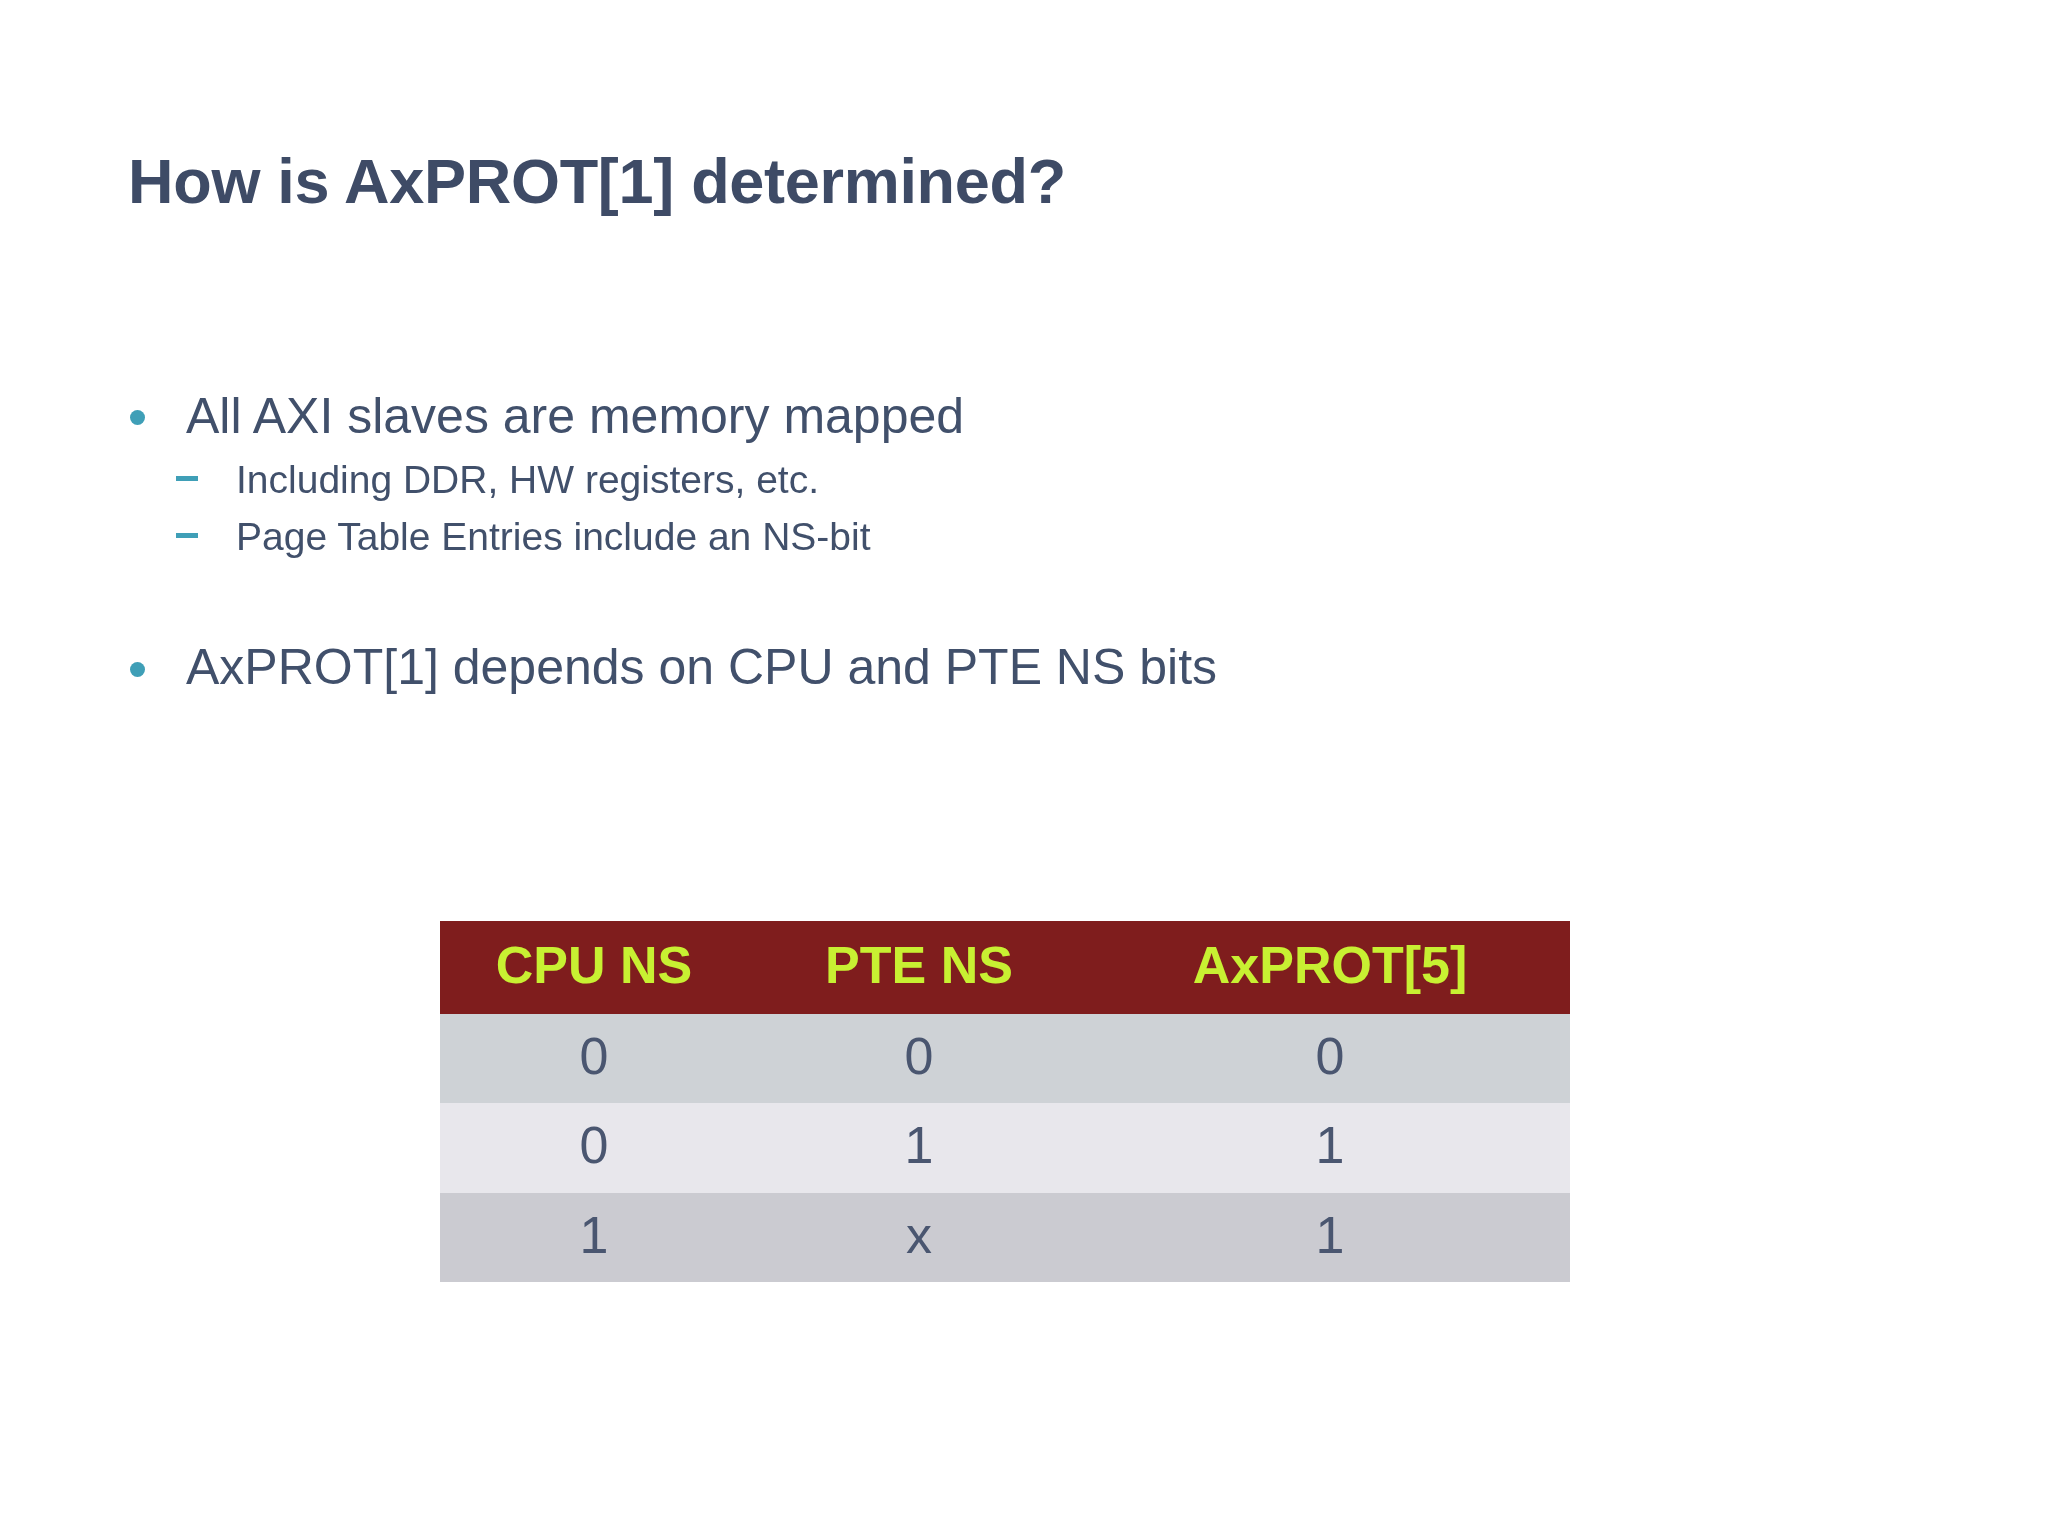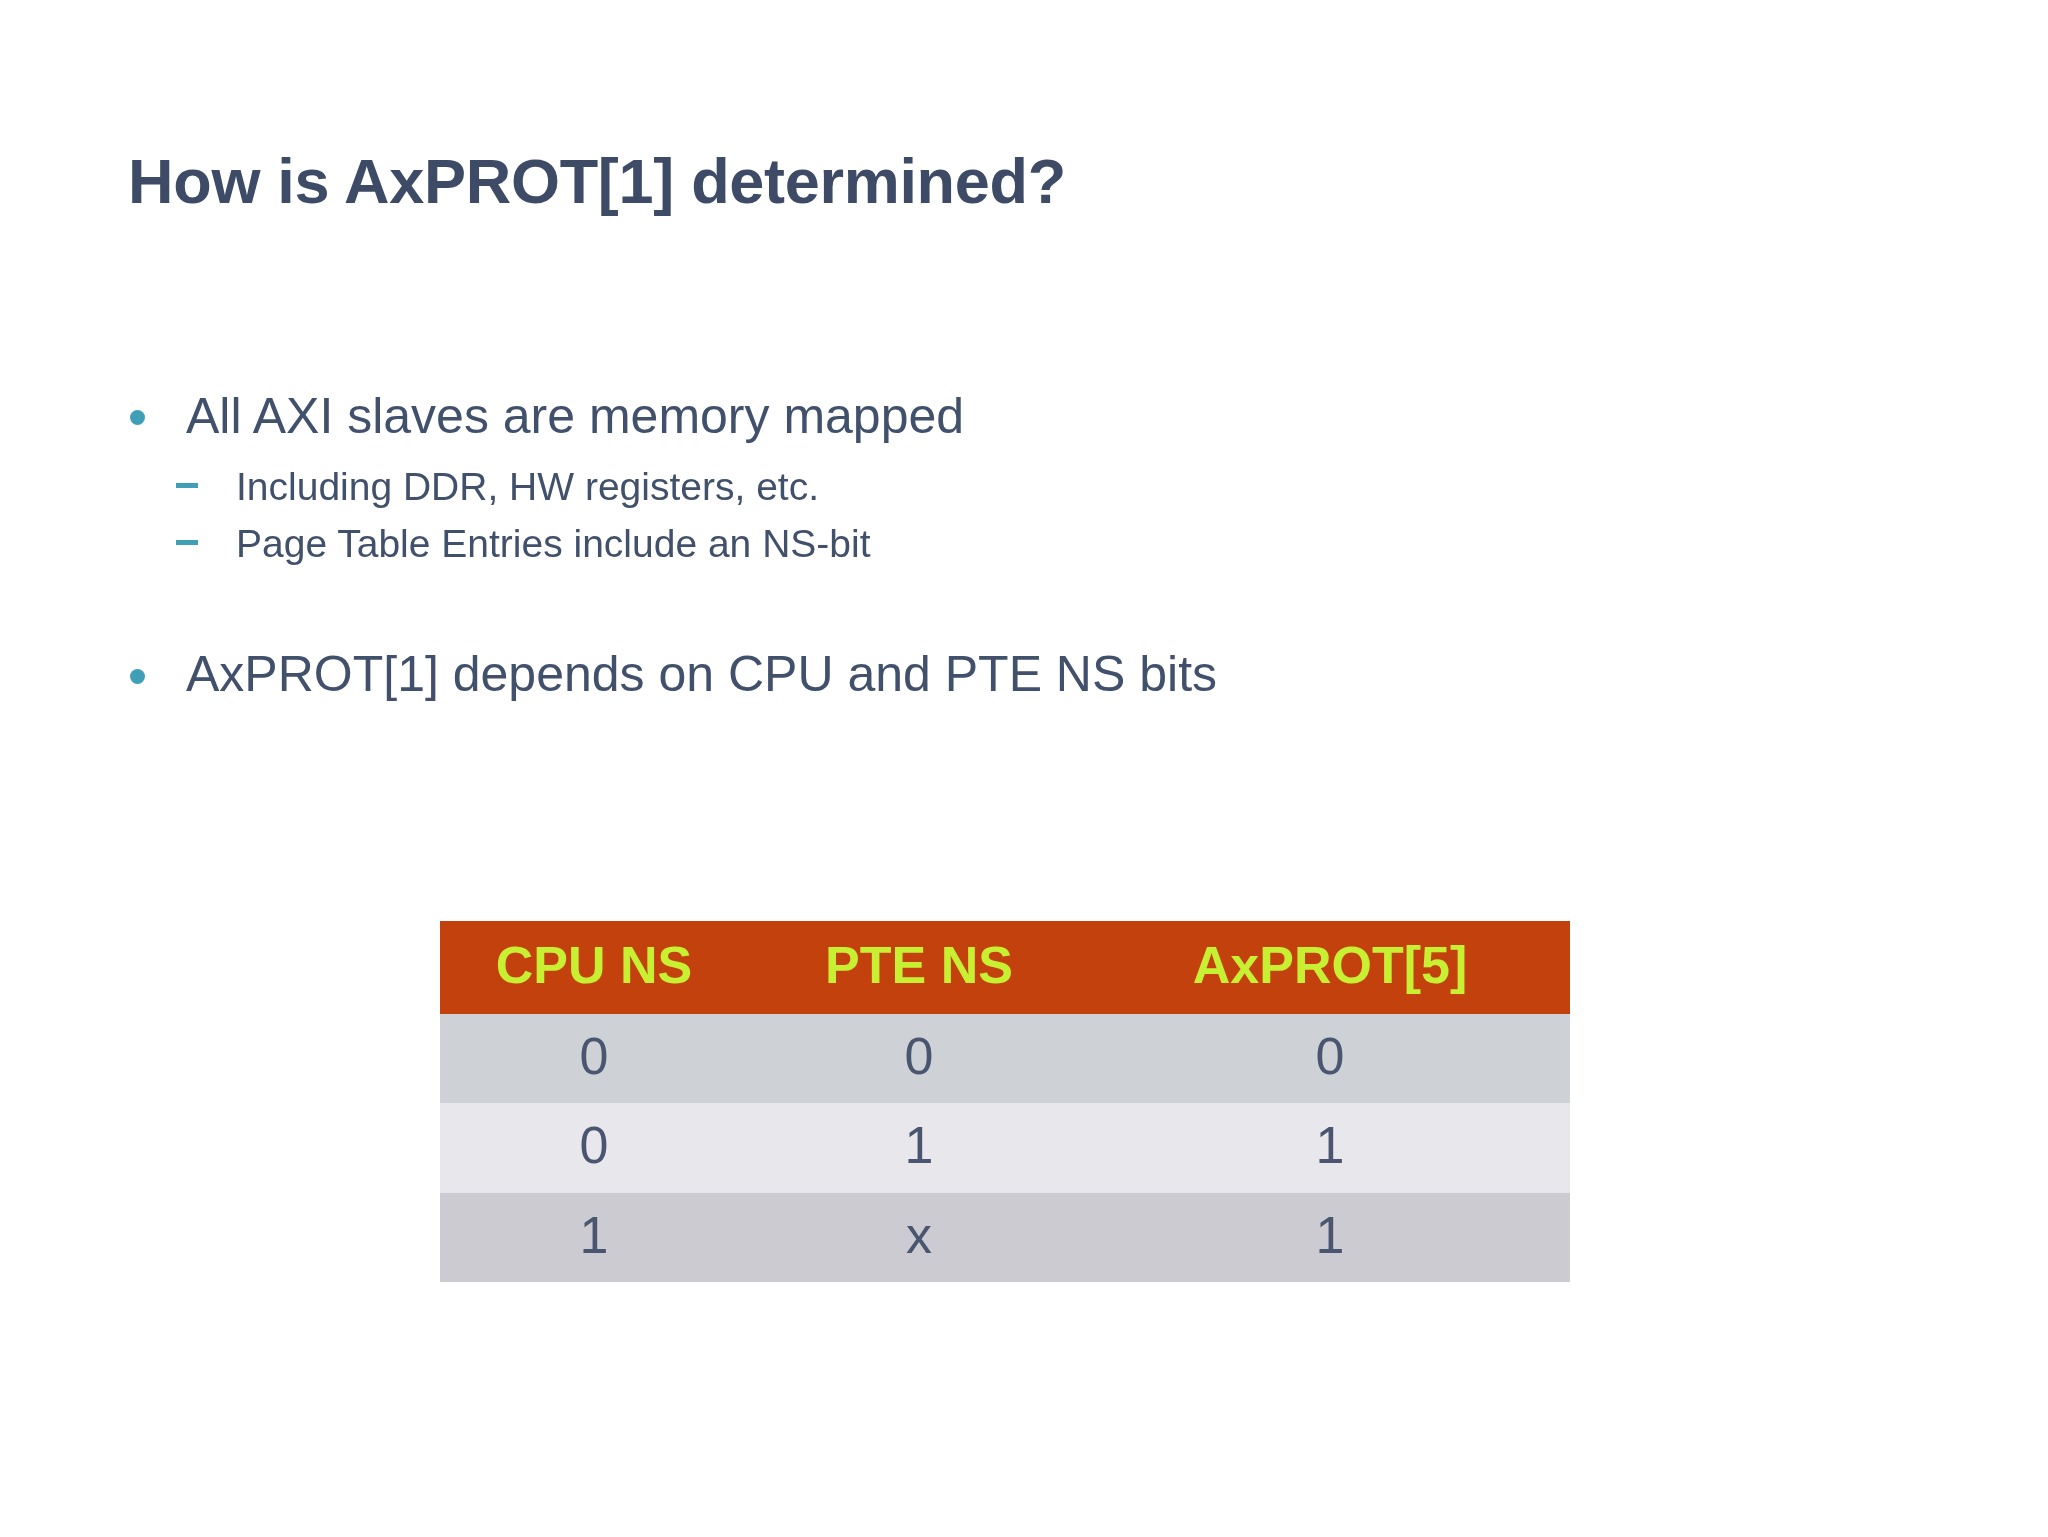--- a/index.html
+++ b/index.html
@@ -72,21 +72,21 @@
     margin-left: 2px;
   }
   .bullet-l1 .text {
     font-size: 50px;
     color: #41506b;
     line-height: 1.28;
     white-space: nowrap;
   }
 
   .sub-list {
-    margin: 13px 0 0 0;
+    margin: 6px 0 0 0;
     padding: 0;
   }
   .bullet-l2 {
     display: flex;
     align-items: baseline;
     margin: 0 0 4px 0;
     padding-left: 48px;
   }
   .bullet-l2 .marker {
     flex: 0 0 auto;
@@ -114,21 +114,21 @@
   
   .truth-table {
     position: absolute;
     left: 440px;
     top: 921px;
     width: 1130px;
     border-collapse: collapse;
     table-layout: fixed;
   }
   .truth-table th {
-    background: #c2410c;
+    background: #7f1d1d;
     color: #c8f032;
     font-size: 52px;
     font-weight: bold;
     text-align: center;
     padding: 16px 0 20px 0;
     border: none;
     line-height: 1.1;
     white-space: nowrap;
   }
   .truth-table td {

